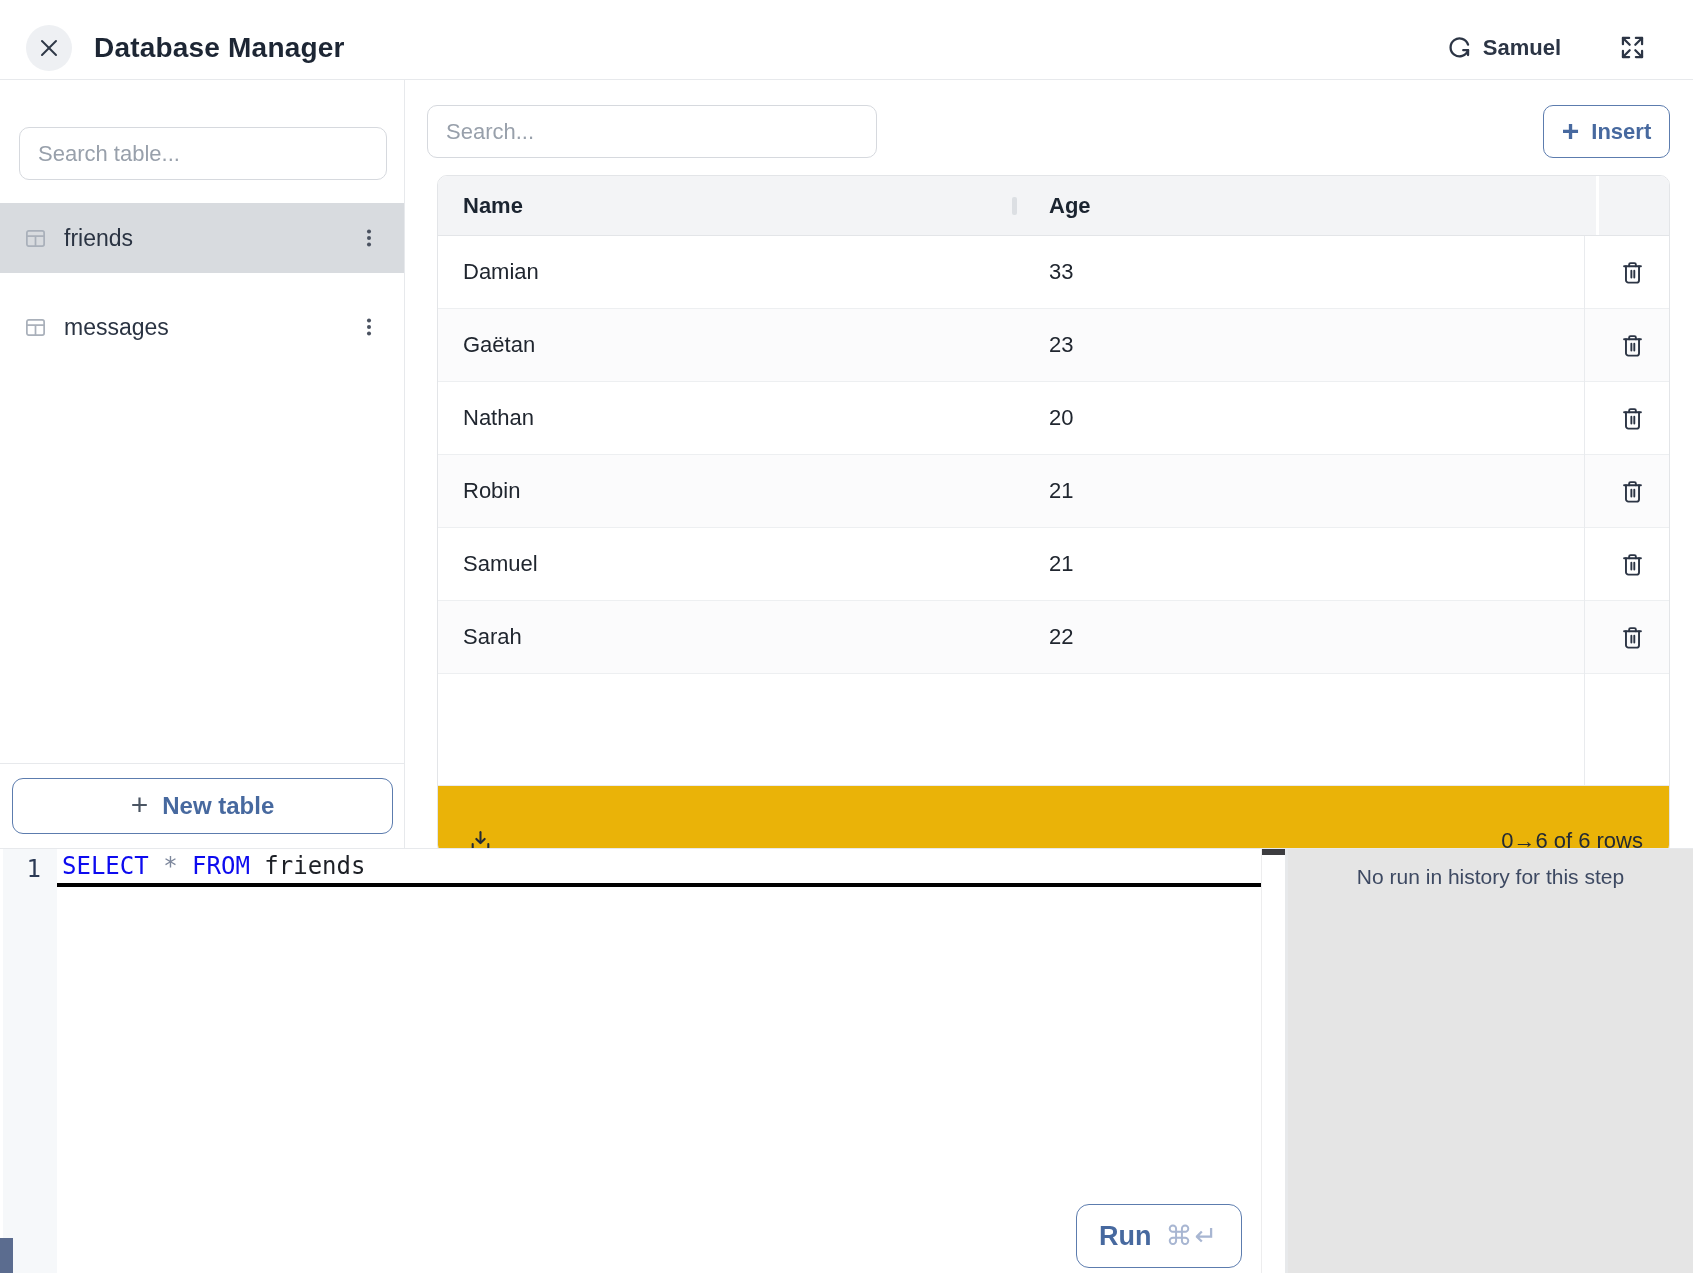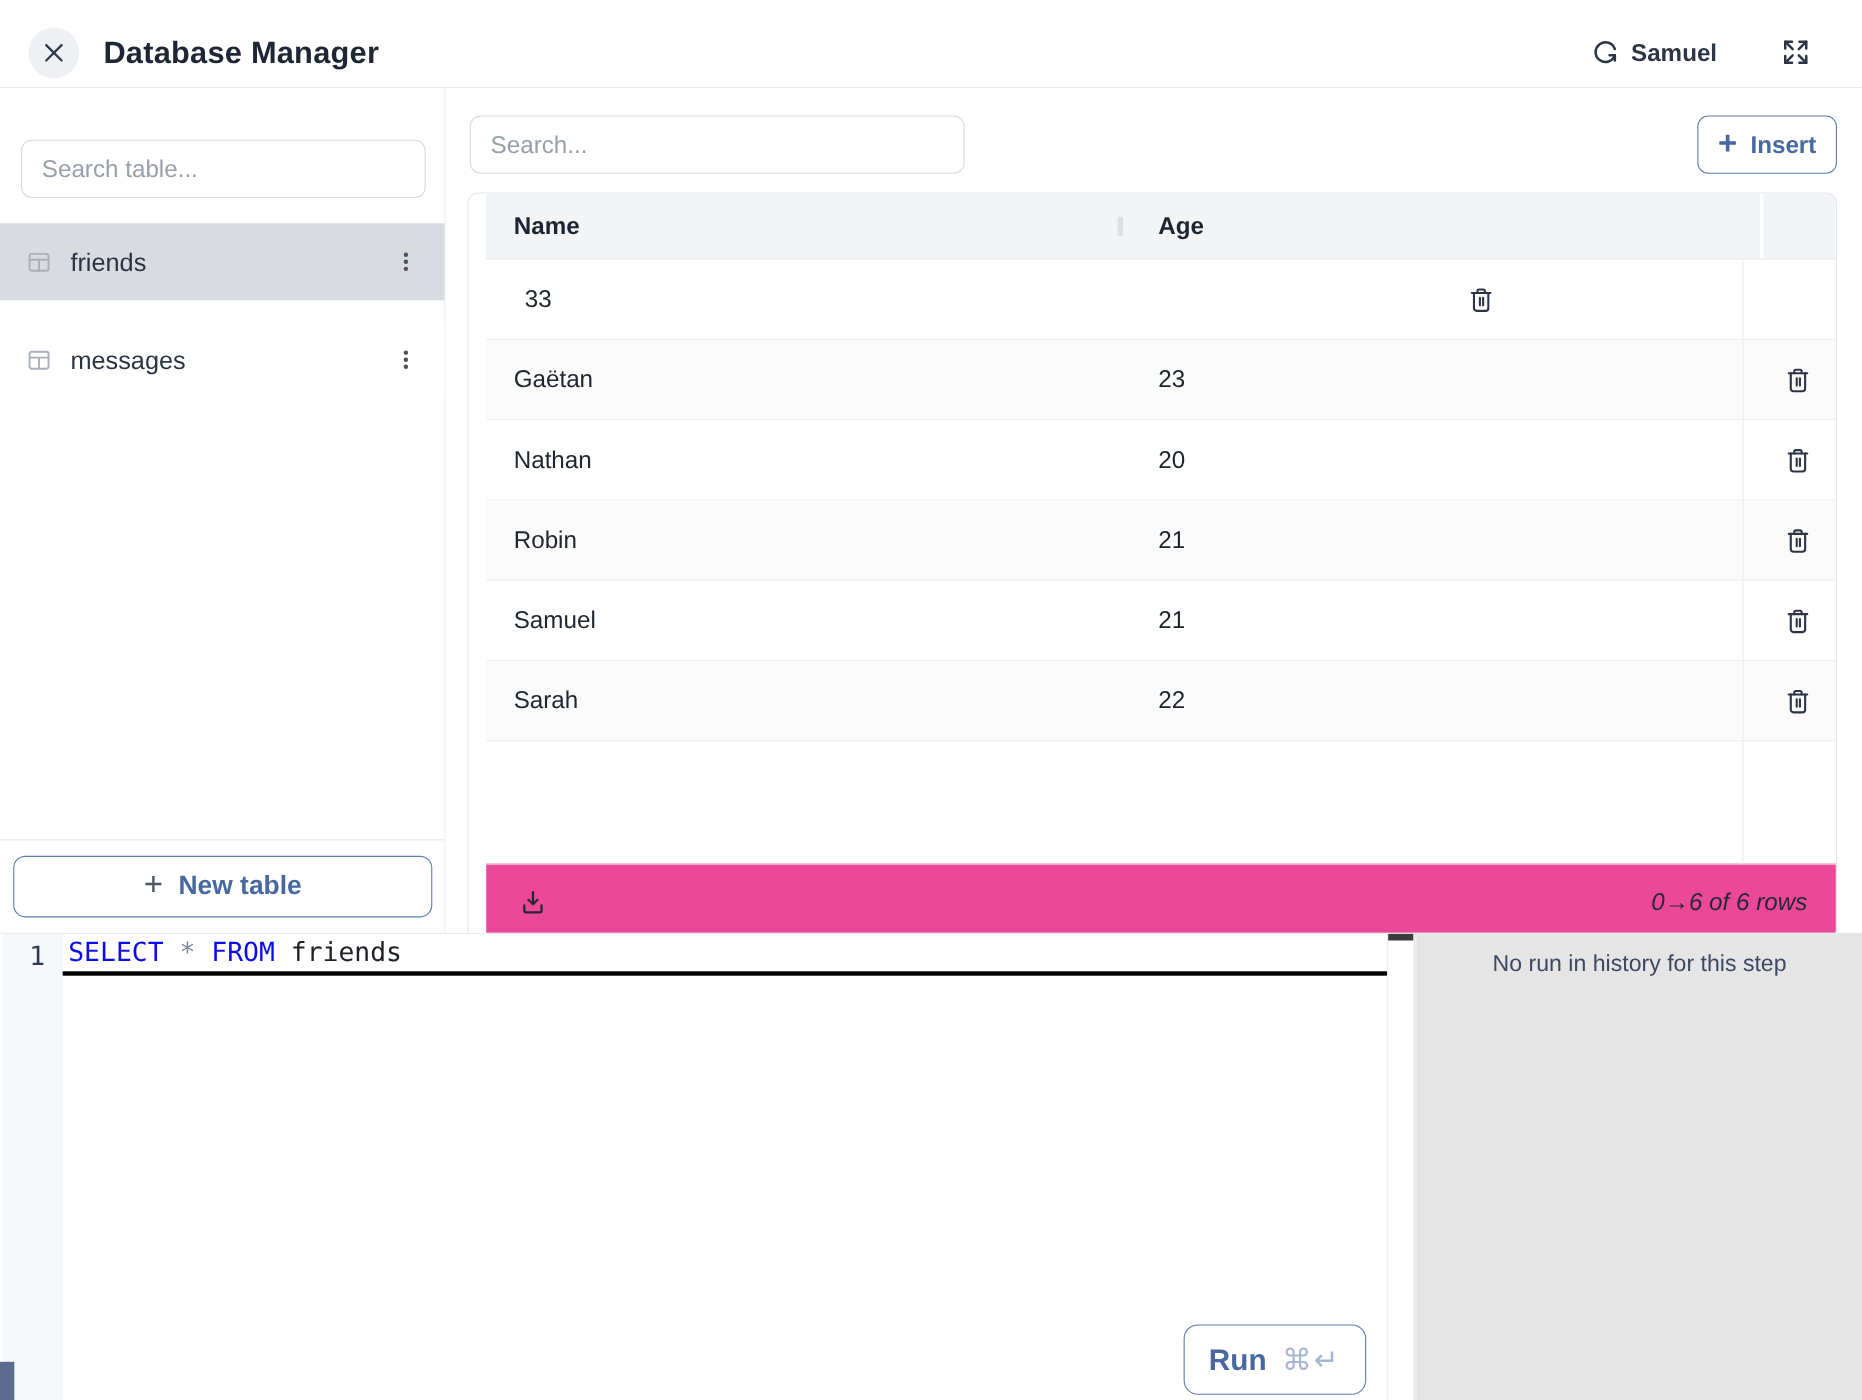--- a/index.html
+++ b/index.html
@@ -38,41 +38,41 @@
   .new-table-btn .plus { color:#4b5563; font-weight:400; }
   .plus { font-size:30px; line-height:1; position:relative; top:-1px; }
 
   
   .main { position:absolute; top:80px; left:405px; right:0; height:768px; background:#fff; }
   .main-toolbar { display:flex; justify-content:space-between; align-items:flex-start; margin:25px 23px 0 22px; }
   .data-search { width:450px; height:53px; border:1.5px solid #d6d9de; border-radius:10px; padding:0 18px;
                  font-family:inherit; font-size:22px; color:#1f2937; outline:none; }
   .insert-btn { width:127px; height:53px; border-radius:10px; font-size:22px; gap:12px; }
 
-  .table-card { margin:17px 23px 0 20px; height:680px; border:1px solid #e3e5e8; border-radius:10px;
-                overflow:hidden; display:flex; flex-direction:column; background:#fff;padding-left:16px; }
+  .table-card { margin:17px 23px 0 32px; height:680px; border:1px solid #e3e5e8; border-radius:10px;
+                overflow:hidden; display:flex; flex-direction:column; background:#fff; }
   .card-header { display:flex; height:60px; background:#f3f4f6; border-bottom:1px solid #e3e5e8; flex:0 0 auto; }
   .hcell { display:flex; align-items:center; font-size:22px; font-weight:700; color:#1b2430; }
   .hcell.name { width:576px; padding-left:25px; }
   .hcell.age { width:582px; padding-left:35px; position:relative; }
   .hcell.age::before { content:""; position:absolute; left:-2px; top:21px; width:5px; height:18px; background:#dcdfe3; border-radius:2px; }
   .hcell.actions { flex:1; border-left:3px solid #ffffff; }
   .card-body { flex:0 0 auto; position:relative; }
   .card-body::after { content:""; position:absolute; top:0; bottom:0; right:84px; border-left:1px solid #e9ebee; }
   .table-row { display:flex; height:73px; border-bottom:1px solid #edeff1; background:#fff; }
   .table-row:nth-child(even) { background:#fbfbfc; }
   .cell { display:flex; align-items:center; font-size:22px; color:#20262f; }
   .cell.name { width:576px; padding-left:25px; }
   .cell.age { width:582px; padding-left:35px; }
   .cell.actions { flex:1; justify-content:center; }
   .trash-btn { background:none; border:none; cursor:pointer; display:flex; align-items:center; padding:6px; }
   .card-filler { flex:1 1 auto; position:relative; }
   .card-filler::after { content:""; position:absolute; top:0; bottom:0; right:84px; border-left:1px solid #e9ebee; }
-  .card-footer { flex:0 0 auto; height:69px; border-top:1px solid #e9ebee; display:flex; align-items:center;
-                 justify-content:space-between; padding:0 26px 0 30px; background:#ec4899;font-style:italic; }
+  .card-footer { flex:0 0 auto; height:69px; border-top:1px solid #e9ebee; display:flex; align-items:flex-end;
+                 justify-content:space-between; padding:0 26px 0 30px; background:#eab308; }
   .download-btn { background:none; border:none; cursor:pointer; display:flex; align-items:center; }
   .rows-info { font-size:22px; color:#232a35; }
 
   
   .bottom { position:absolute; top:848px; left:0; right:0; bottom:0; border-top:1px solid #e7e9ec; background:#fff; }
   .gutter { position:absolute; left:3px; top:0; bottom:0; width:54px; background:#f6f8fa; }
   .line-number { display:block; padding:6px 16px 0 0; text-align:right;
                  font-family:"DejaVu Sans Mono", monospace; font-size:24px; color:#2c3a55; }
   .code-area { position:absolute; left:57px; top:0; width:1204px; bottom:0; cursor:text; }
   .code-line { height:38px; display:flex; align-items:center; padding-left:5px;
@@ -193,20 +193,21 @@
     </div>
 
     <div class="table-card">
       <div class="card-header">
         <div class="hcell name">Name</div>
         <div class="hcell age">Age</div>
         <div class="hcell actions"></div>
       </div>
       <div class="card-body">
           <div class="table-row">
+            <div class="cell name">Damian</div>
             <div class="cell age">33</div>
             <div class="cell actions">
               <button class="trash-btn">
                 <span>
                   <svg width="27" height="27" viewBox="0 0 24 24" fill="none" stroke="#2c3545" stroke-width="1.7" stroke-linecap="round" stroke-linejoin="round">
                     <path d="M4.5 6.5 h15"></path>
                     <path d="M9 6.5 V5 a1.3 1.3 0 0 1 1.3-1.3 h3.4 A1.3 1.3 0 0 1 15 5 v1.5"></path>
                     <path d="M6.2 6.5 v12.3 a2.2 2.2 0 0 0 2.2 2.2 h7.2 a2.2 2.2 0 0 0 2.2-2.2 V6.5"></path>
                     <line x1="11" y1="10.5" x2="11" y2="16.5"></line>
                     <line x1="13.6" y1="10.5" x2="13.6" y2="16.5"></line>

